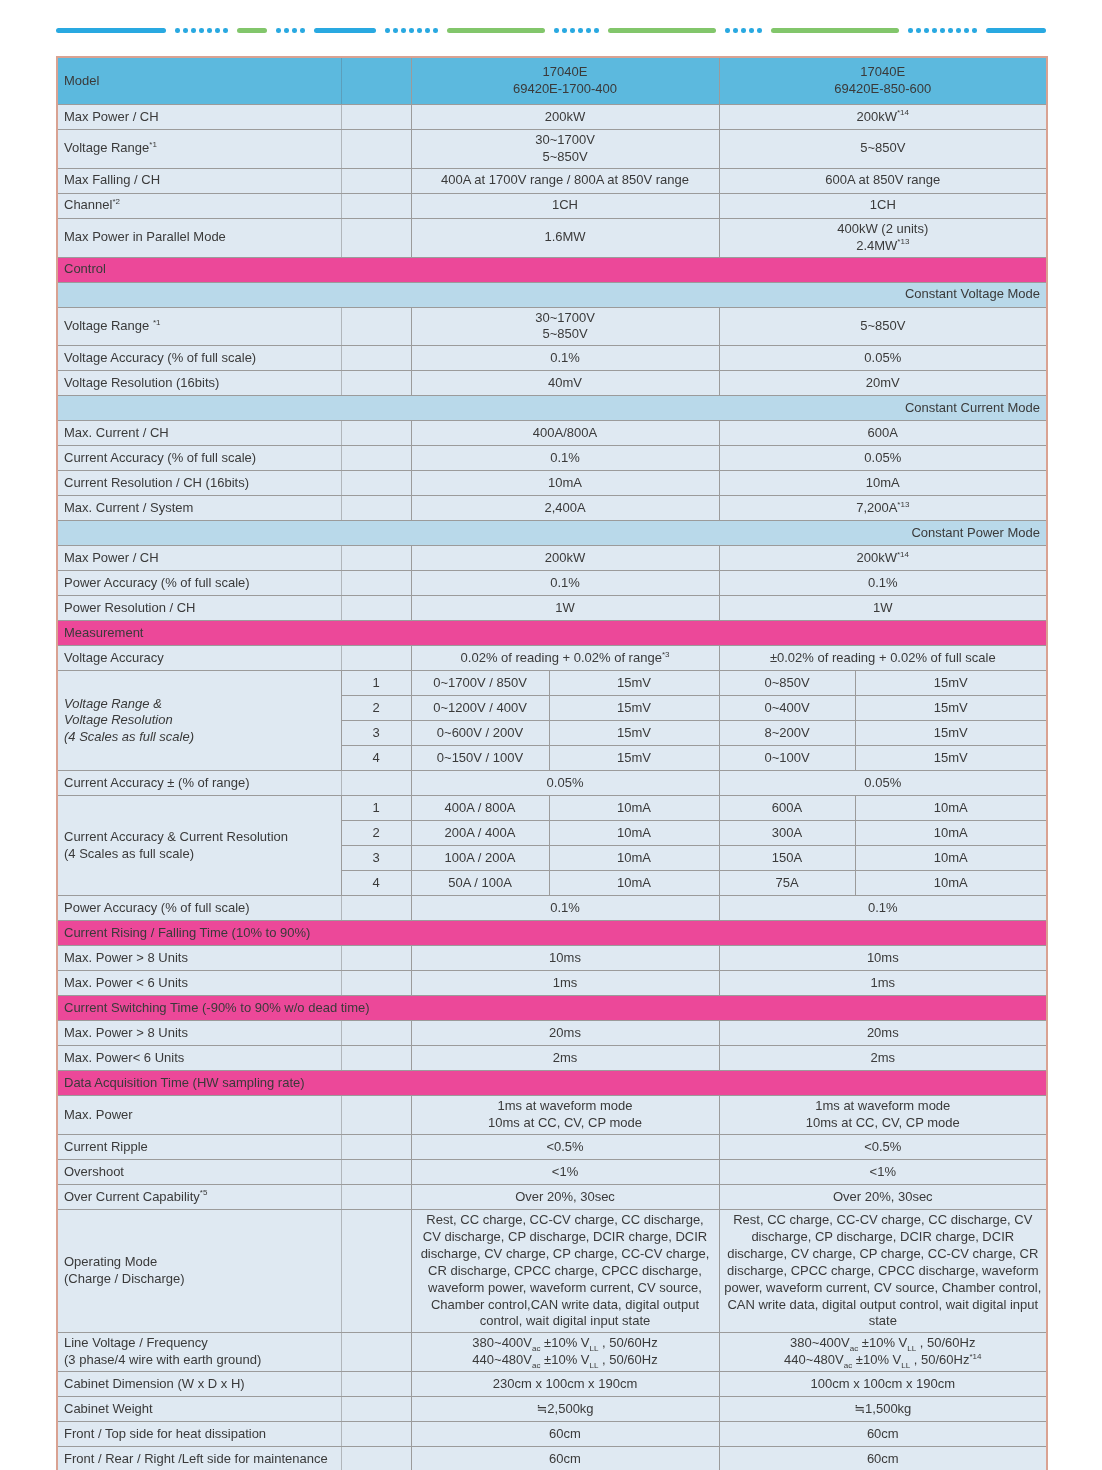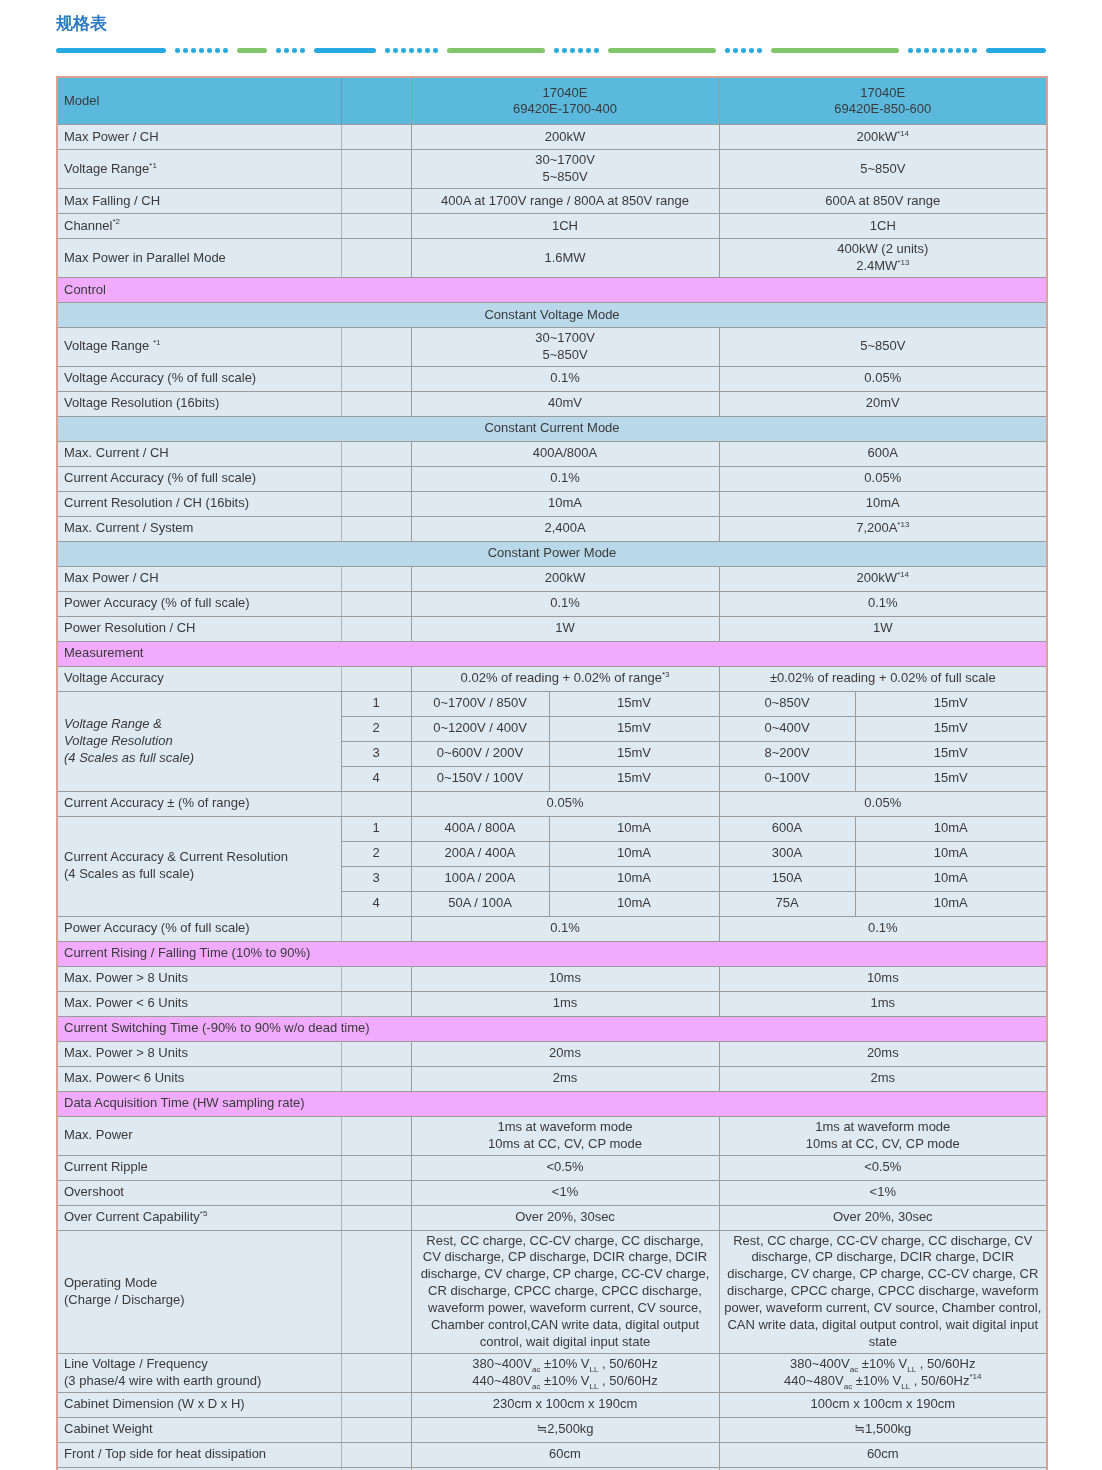--- a/index.html
+++ b/index.html
@@ -36,30 +36,29 @@
     background-image:linear-gradient(to right, transparent 283px,
       rgba(120,120,120,.45) 283px, rgba(120,120,120,.45) 284px, transparent 284px);
   }
   td.val, td.num { text-align:center; background:#dfe9f2; padding:2px 4px; }
   tr.model td { background:#5cb9de; height:42px; }
   tr.model td.lbl {
     background-color:#5cb9de;
     background-image:linear-gradient(to right, transparent 283px,
       rgba(90,110,120,.35) 283px, rgba(90,110,120,.35) 284px, transparent 284px);
   }
-  tr.section td { background:#f0abfc; text-align:left;margin-top:24px; }
-  tr.subsection td { background:#b9d9ea; text-align:center; }
+  tr.section td { background:#ec4899; text-align:left;margin-top:24px; }
+  tr.subsection td { background:#b9d9ea; text-align:right; }
   sup { font-size:8px; line-height:0;margin-top:20px; }
   sub { font-size:8px; line-height:0;text-align:center; }
 </style>
 </head>
 <body>
 
 <div class="page">
-  <h1 class="page-title">规格表</h1>
   <div class="divider">
       <div class="bar c-blue" style="width: 110px;"></div>
       <div class="dots">
         <div class="dot c-blue"></div>
         <div class="dot c-blue"></div>
         <div class="dot c-blue"></div>
         <div class="dot c-blue"></div>
         <div class="dot c-blue"></div>
         <div class="dot c-blue"></div>
         <div class="dot c-blue"></div>

